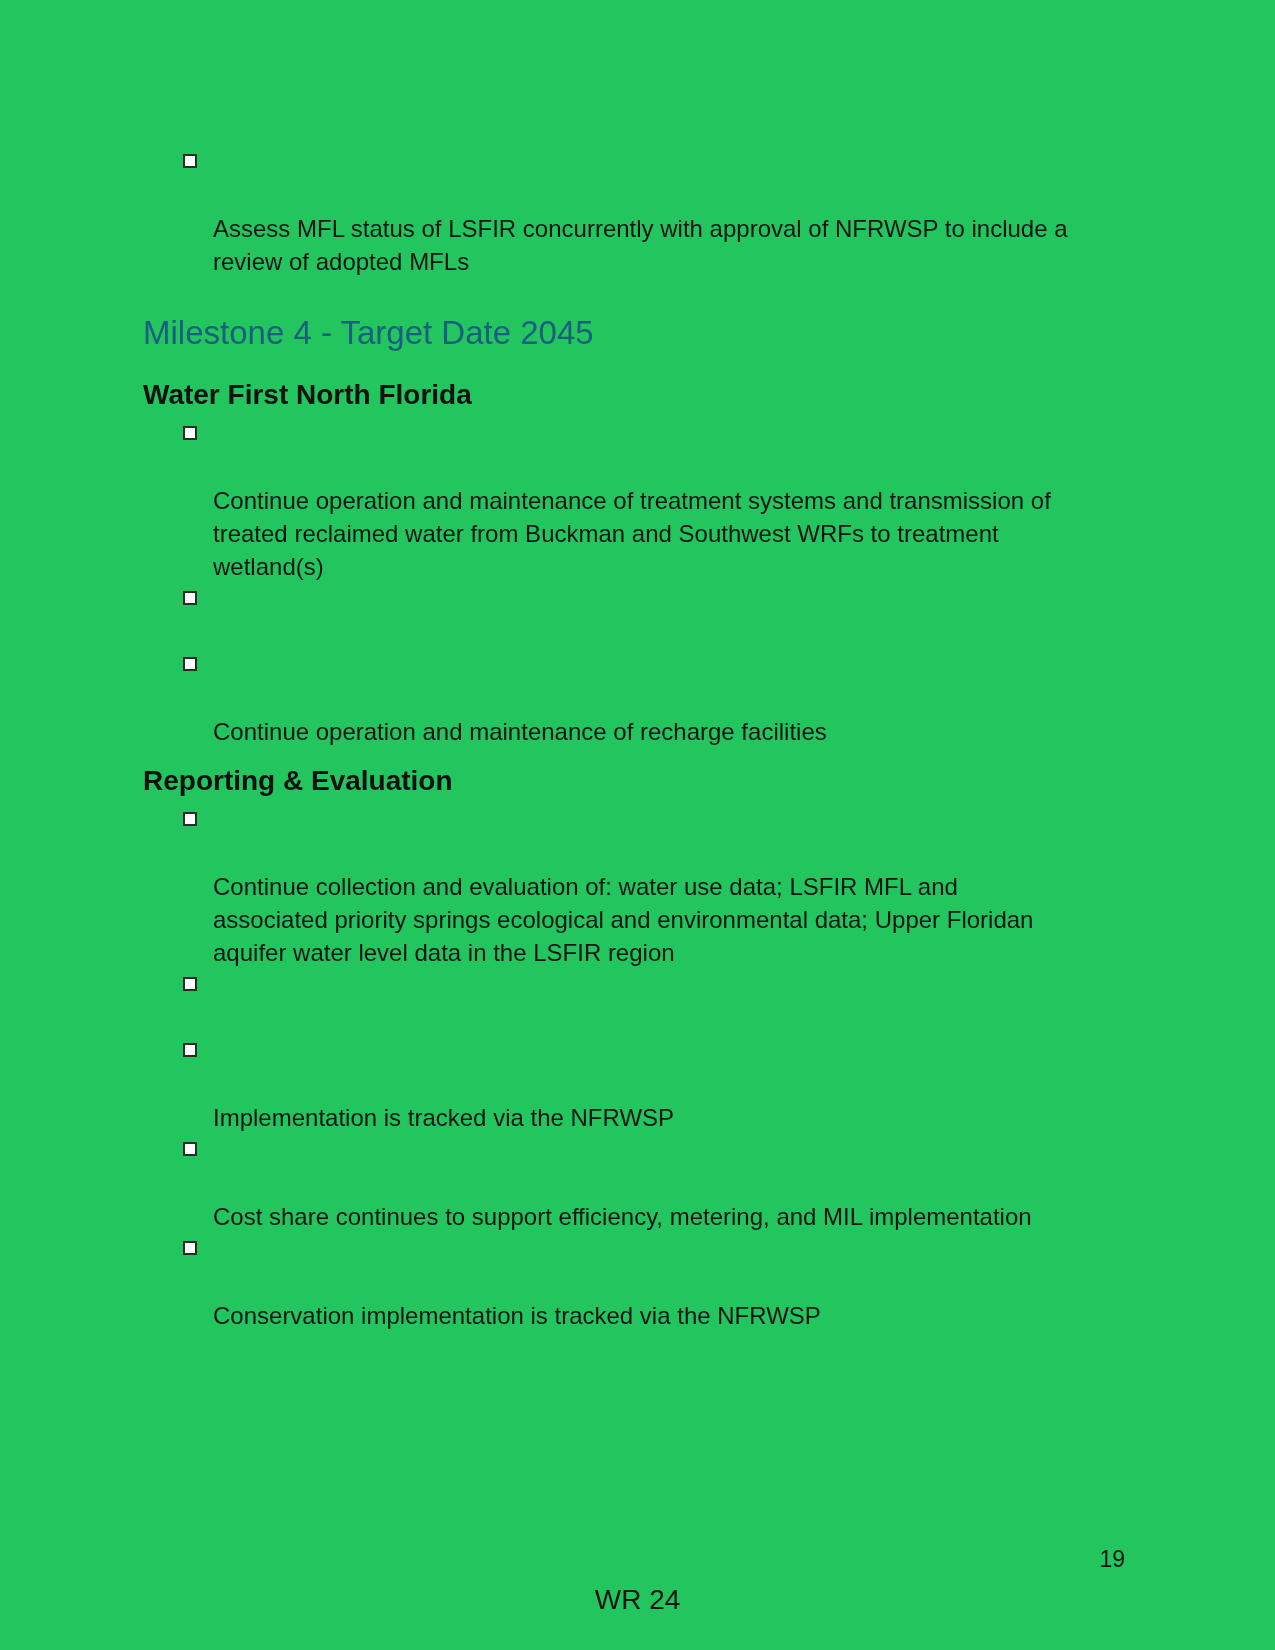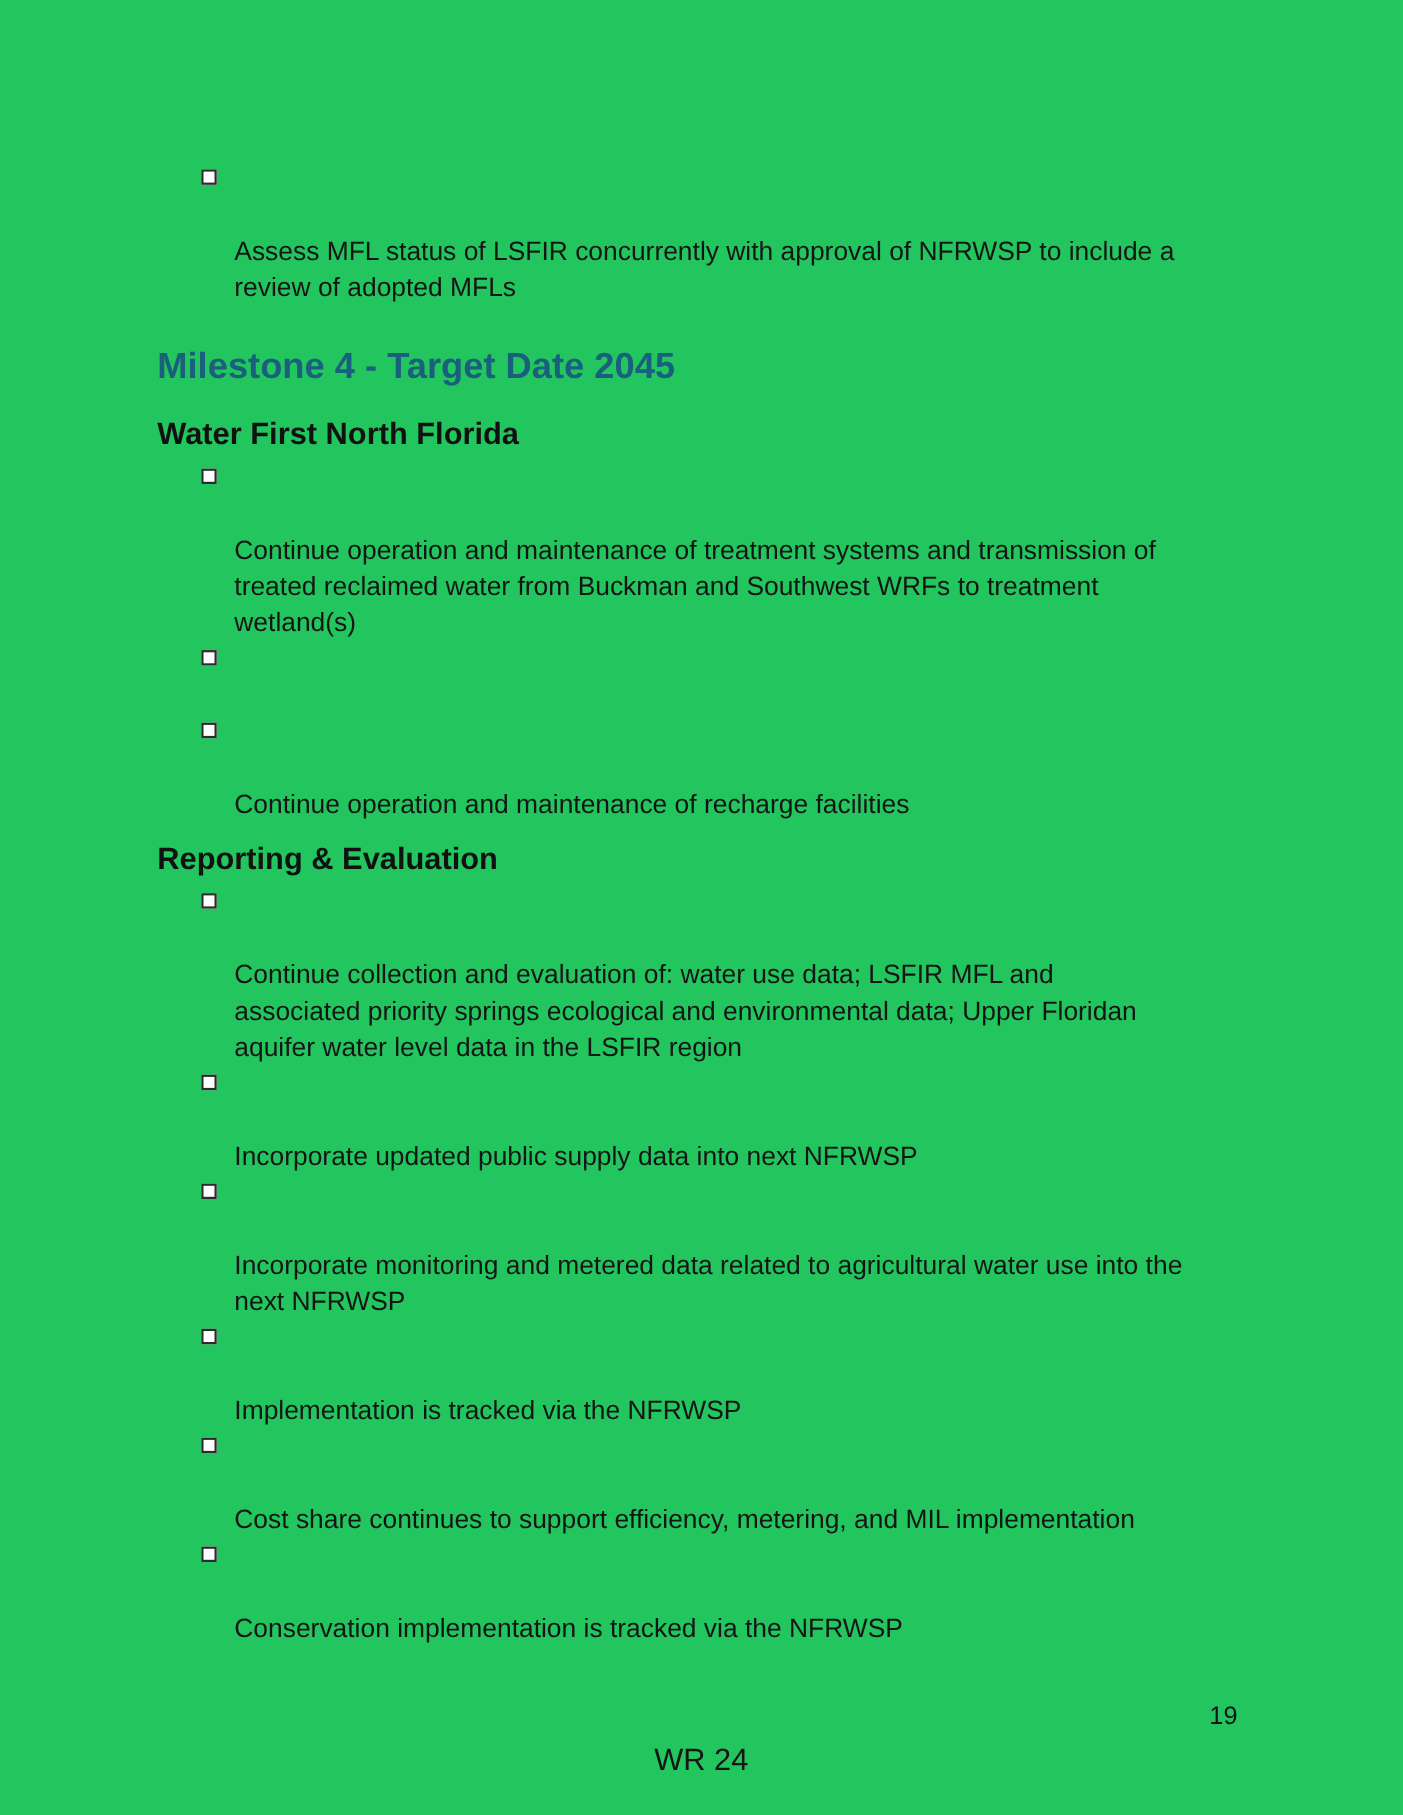--- a/index.html
+++ b/index.html
@@ -41,21 +41,21 @@
     width: 14px;
     height: 14px;
     border: 2px solid #2b2b2b;
     background: #ffffff;
     box-sizing: border-box;
   }
   h2.milestone {
     font-size: 33px;
     line-height: 42px;
     margin: 34px 0 24px 0;
-    font-weight: bold;
+    font-weight: normal;
   }
   h3.section {
     font-size: 28px;
     line-height: 34px;
     margin: 16px 0 6px 0;
     font-weight: bold;
     color: #111111;
   }
   .page-number {
     position: absolute;
@@ -117,28 +117,22 @@
     <div class="checklist">
   <div class="checklist-item">
     <span class="checkbox"></span>
     <span>Continue collection and evaluation of: water use data; LSFIR MFL and
 associated priority springs ecological and environmental data; Upper Floridan
 aquifer water level data in the LSFIR region</span>
   </div>
 
   <div class="checklist-item">
     <span class="checkbox"></span>
-    <span>Incorporate updated public supply data into next NFRWSP</span>
   </div>
 
-  <div class="checklist-item">
-    <span class="checkbox"></span>
-    <span>Incorporate monitoring and metered data related to agricultural water use into the
-next NFRWSP</span>
-  </div>
 </div>
   </section>
 
   <section>
     <div class="checklist">
   <div class="checklist-item">
     <span class="checkbox"></span>
     <span>Implementation is tracked via the NFRWSP</span>
   </div>
 </div>

